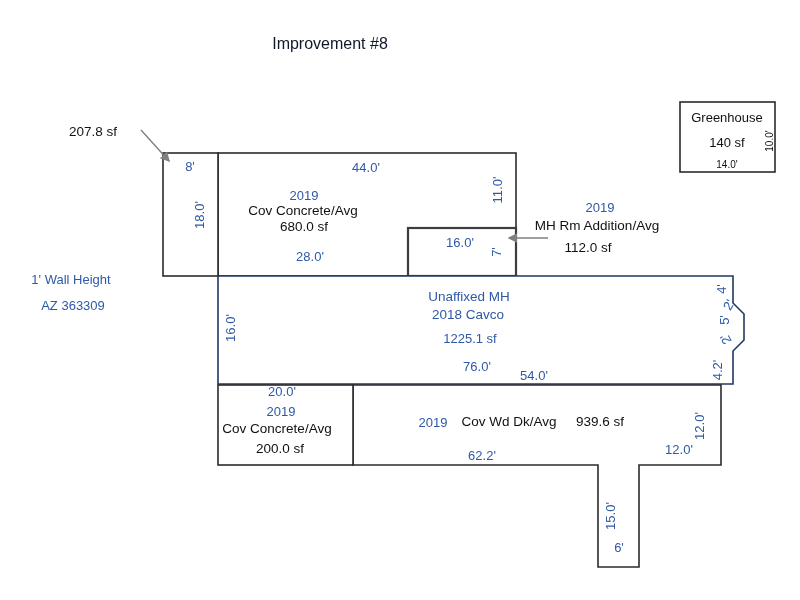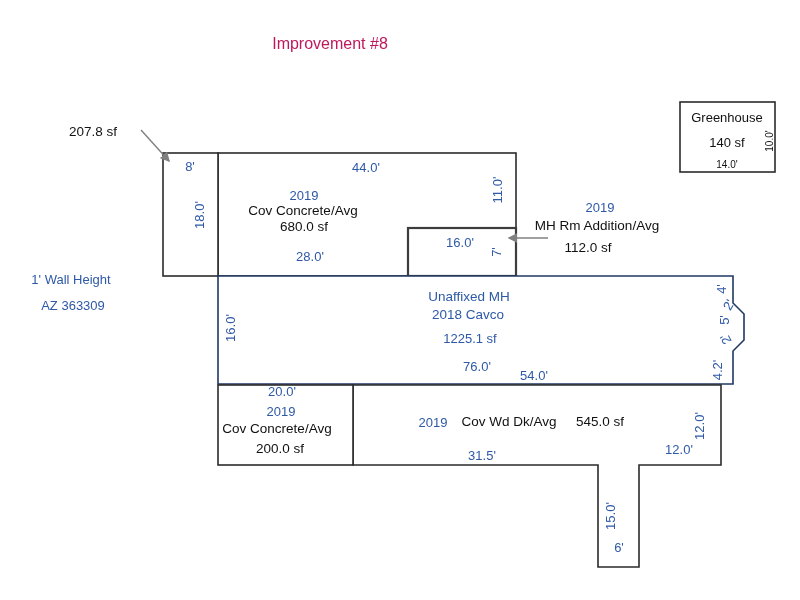--- a/index.html
+++ b/index.html
@@ -8,21 +8,21 @@
     font-family:"Liberation Sans",sans-serif;
   }
   #sketch-svg{position:absolute;left:0;top:0;}
   .lbl{
     position:absolute;white-space:nowrap;font-size:13px;color:#111111;
     transform:translate(-50%,-50%);line-height:1.2;text-align:center;
   }
   .blue{color:#2E59A6;}
   .name{font-size:13.5px;}
   .small{font-size:10px;}
-  .title{font-size:16px;color:#be185d;text-align:right;}
+  .title{font-size:16px;color:#0f172a;text-align:right;}
   .rot{transform:translate(-50%,-50%) rotate(-90deg);}
   .rot60{transform:translate(-50%,-50%) rotate(-60deg);}
   .rot120{transform:translate(-50%,-50%) rotate(-120deg);}
 </style>
 </head>
 <body>
 
 <div id="canvas">
 
   <svg id="sketch-svg" width="800" height="600" viewBox="0 0 800 600">
@@ -90,20 +90,20 @@
   <div class="lbl blue rot" style="left:718px;top:370px">4.2'</div>
 
   <div class="lbl blue" style="left:282px;top:392px">20.0'</div>
   <div class="lbl blue" style="left:281px;top:412px">2019</div>
   <div class="lbl name" style="left:277px;top:429px">Cov Concrete/Avg</div>
   <div class="lbl name" style="left:280px;top:449px">200.0 sf</div>
 
   <div class="lbl blue" style="left:534px;top:376px">54.0'</div>
   <div class="lbl blue" style="left:433px;top:423px">2019</div>
   <div class="lbl name" style="left:509px;top:422px">Cov Wd Dk/Avg</div>
-  <div class="lbl name" style="left:600px;top:422px">545.0 sf</div>
-  <div class="lbl blue" style="left:482px;top:456px">31.5'</div>
+  <div class="lbl name" style="left:600px;top:422px">939.6 sf</div>
+  <div class="lbl blue" style="left:482px;top:456px">62.2'</div>
   <div class="lbl blue rot" style="left:700px;top:426px">12.0'</div>
   <div class="lbl blue" style="left:679px;top:450px">12.0'</div>
   <div class="lbl blue rot" style="left:611px;top:516px">15.0'</div>
   <div class="lbl blue" style="left:619px;top:548px">6'</div>
 
 </div>
 
 </body></html>

